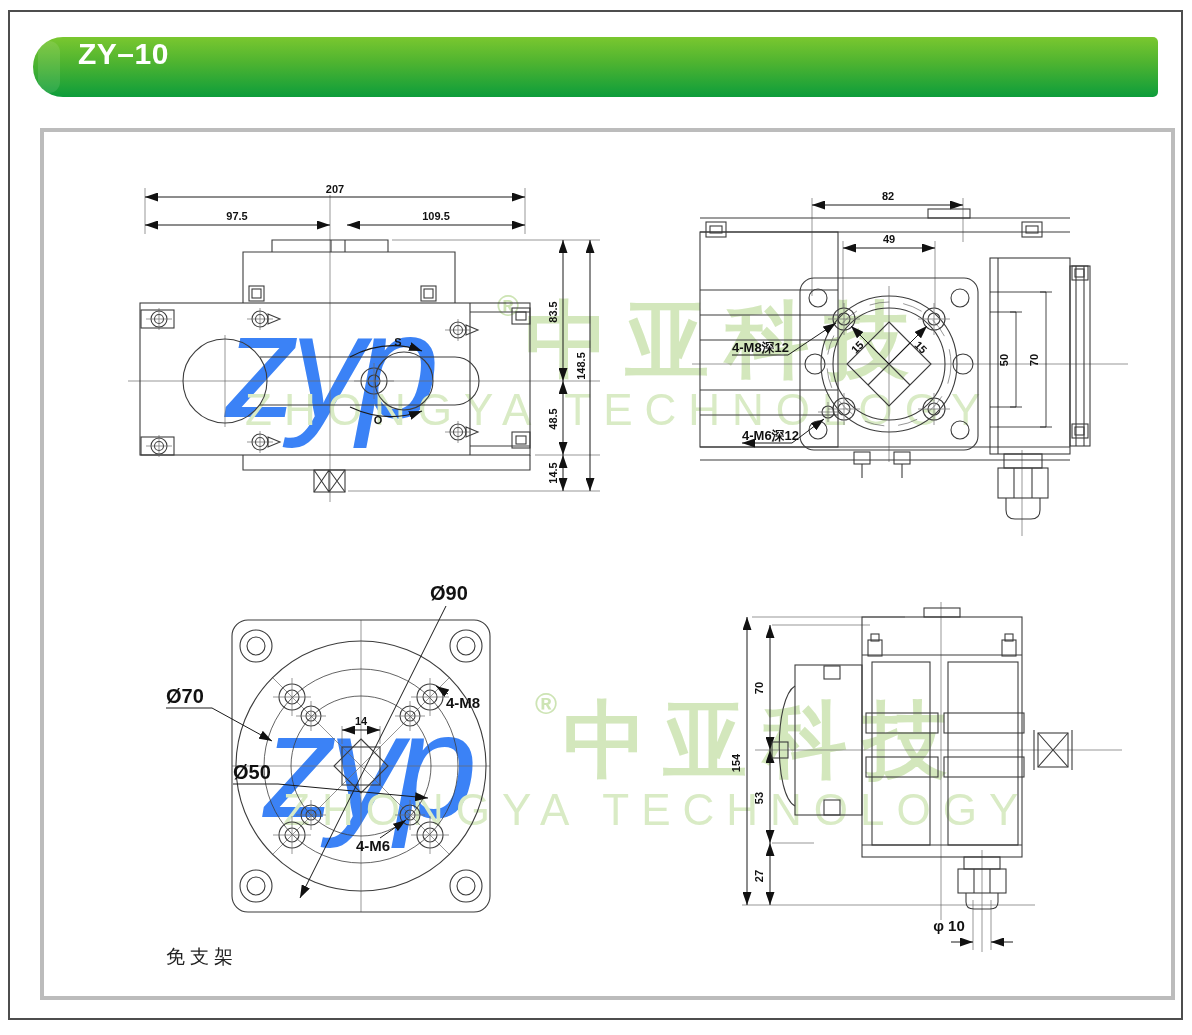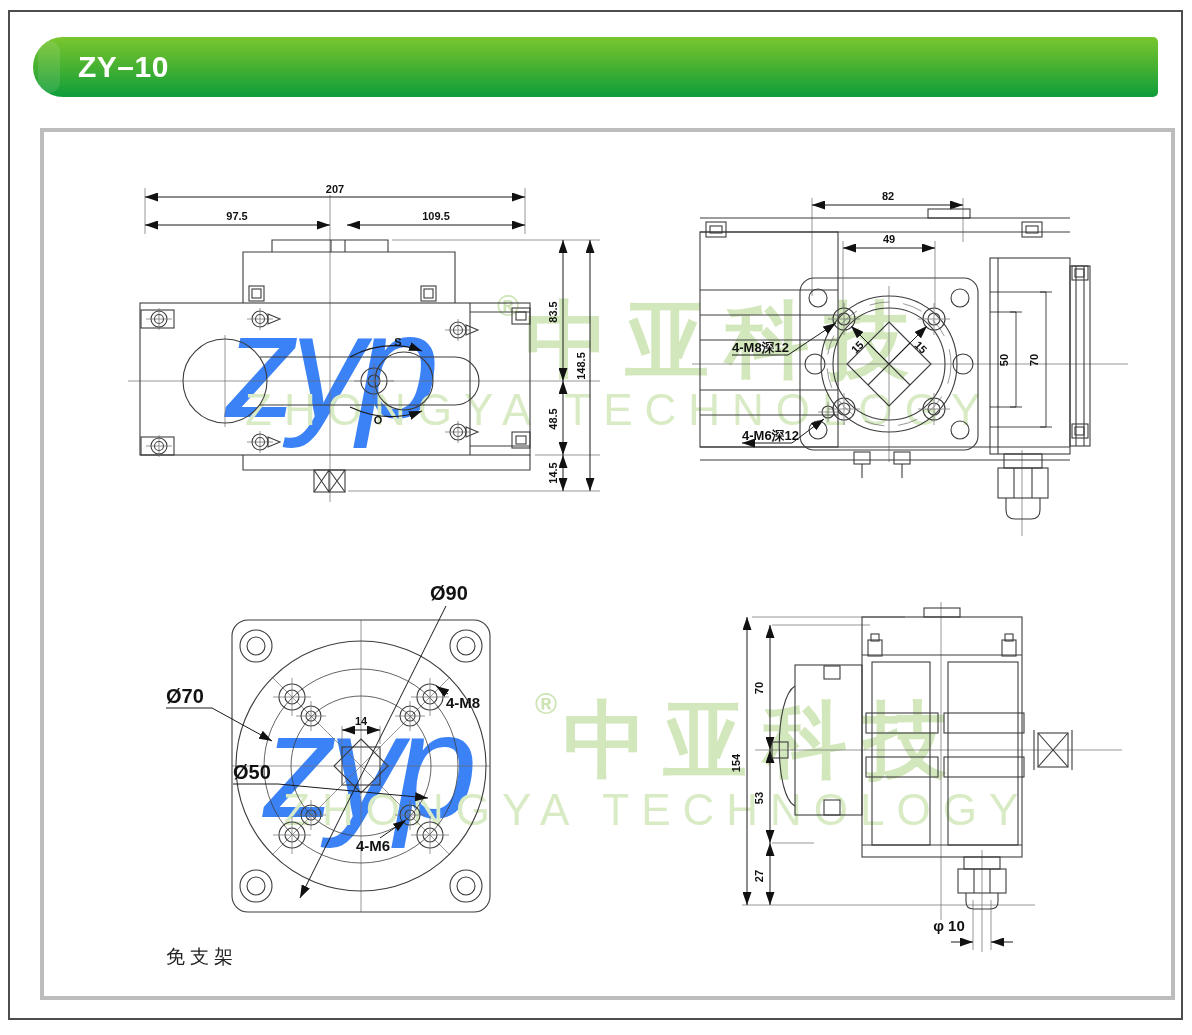--- a/index.html
+++ b/index.html
@@ -8,21 +8,21 @@
     font-family:"Liberation Sans",sans-serif;overflow:hidden;
   }
   .outer-border{
     position:absolute;left:8px;top:10px;width:1175px;height:1010px;
     border:2px solid #4d4d4d;box-sizing:border-box;
   }
   .header-bar{
     position:absolute;left:33px;top:37px;width:1125px;height:60px;
     border-radius:30px 5px 5px 30px;
     background:linear-gradient(180deg,#7ac72f 0%,#4fb430 42%,#0d9d3b 100%);
-    display:flex;align-items:center;padding-left:45px;gap:30px;
+    display:flex;align-items:flex-start;padding-left:45px;gap:30px;
     box-sizing:border-box;
   }
   .header-bar::before{
     content:"";position:absolute;left:5px;top:4px;width:22px;height:52px;
     background:rgba(255,255,255,0.10);border-radius:18px;
   }
   .header-model,.header-title{
     color:#fff;font-weight:bold;font-size:30px;letter-spacing:0.5px;white-space:nowrap;
   }
   .frame{

